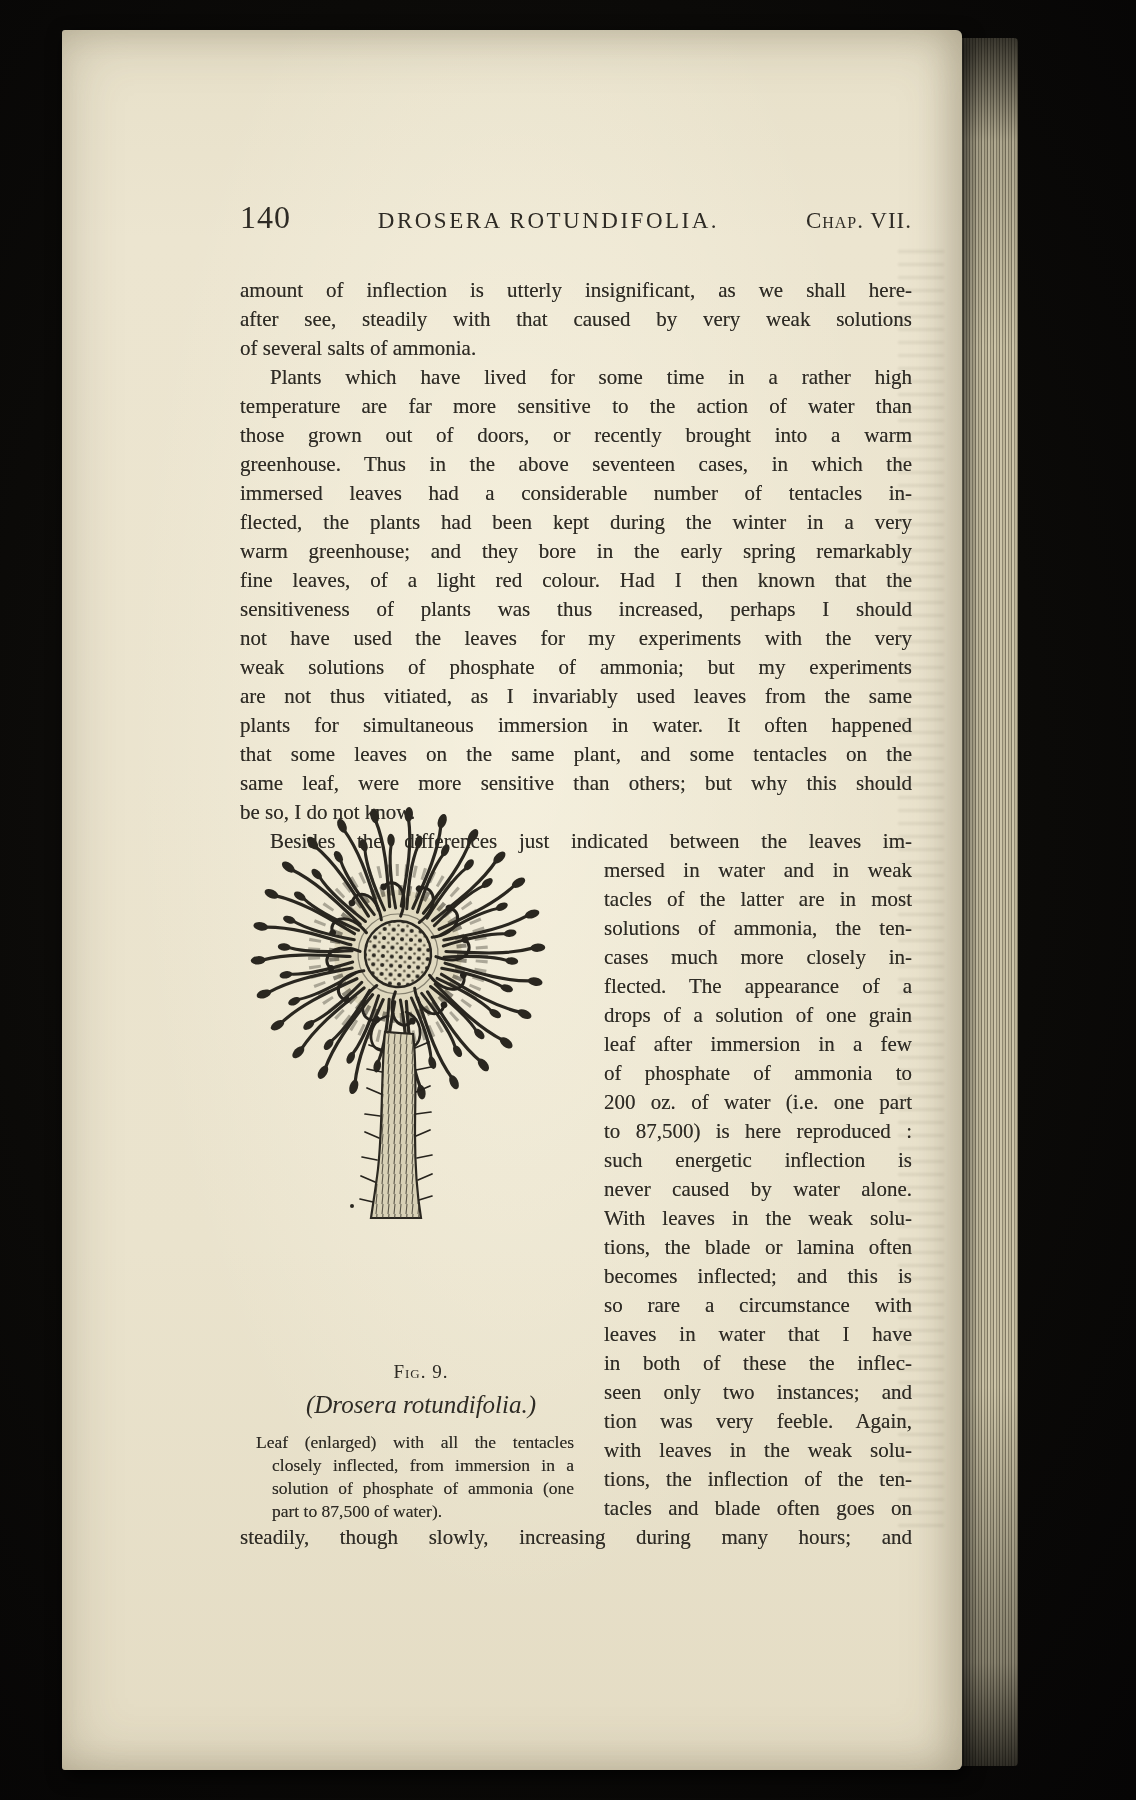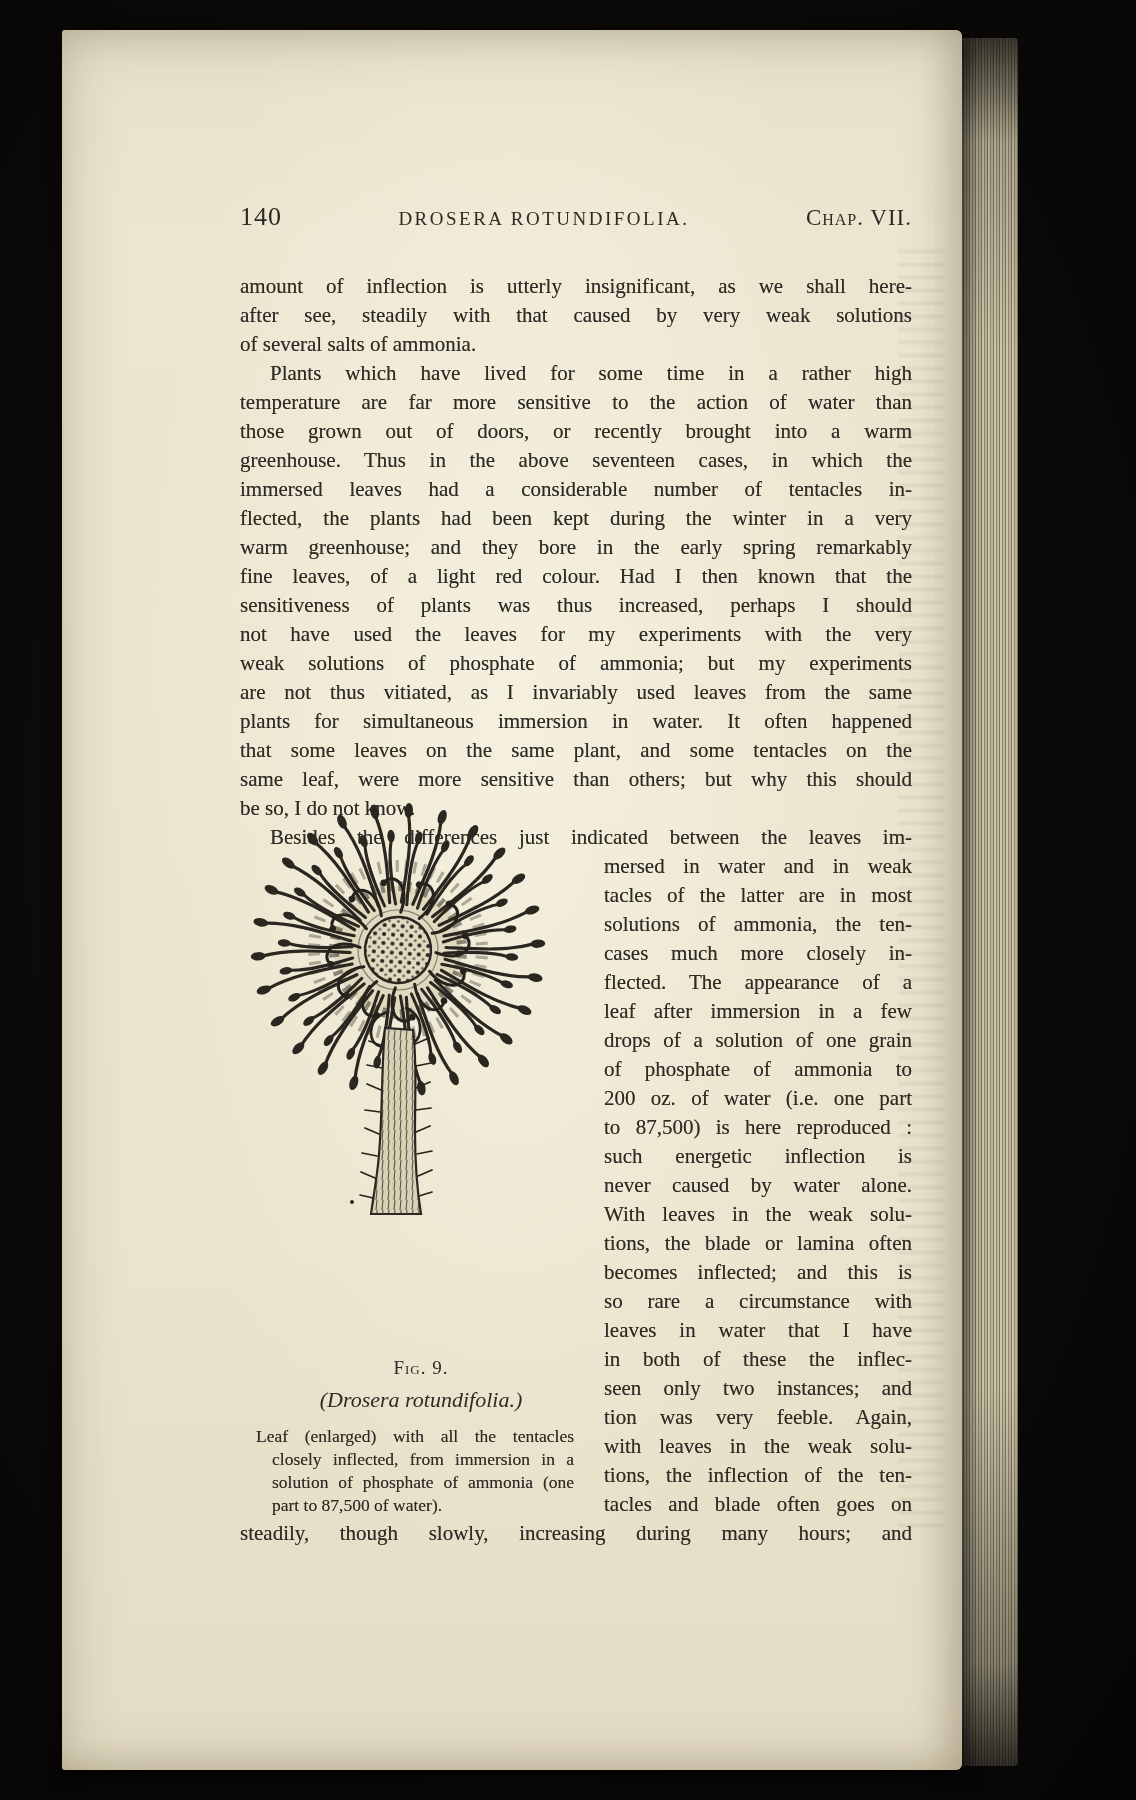--- a/index.html
+++ b/index.html
@@ -42,38 +42,38 @@
   
   .showthrough{
     position:absolute;right:18px;top:220px;width:46px;height:1280px;opacity:.10;
     background:repeating-linear-gradient(180deg,#6b6450 0 3px, transparent 3px 13px);
     filter:blur(1.2px);
   }
   .content{position:absolute;left:178px;top:150px;width:672px;}
   .page-header{
     display:flex;align-items:baseline;margin-bottom:40px;
   }
-  .page-number{font-size:26px;letter-spacing:1px;}
-  .running-title{flex:1;text-align:center;font-size:19px;letter-spacing:2.5px;margin-top:28px;}
+  .page-number{font-size:32px;letter-spacing:1px;}
+  .running-title{flex:1;text-align:center;font-size:23px;letter-spacing:2.5px;margin-top:28px;}
   .chapter-label{font-variant:small-caps;font-size:23px;letter-spacing:1px;}
   .para{font-size:21px;}
   .line{
     line-height:29px;height:29px;overflow:hidden;white-space:nowrap;
     text-align:justify;text-align-last:justify;
     text-shadow:0 0 .5px rgba(46,43,37,.55);
   }
   .line.last{text-align-last:left;}
   .force-just .line.last{text-align-last:justify;}
   .indent .line:first-child{text-indent:30px;}
   .figrow{position:relative;display:flex;min-height:667px;}
   .figcol{position:relative;width:364px;flex:0 0 364px;}
   .leaf-svg{position:absolute;left:-4px;top:-62px;pointer-events:none;}
   .figcaption{position:absolute;left:16px;top:505px;width:330px;}
   .figlabel{text-align:center;font-variant:small-caps;font-size:19px;letter-spacing:1px;margin-bottom:8px;}
-  .figspecies{text-align:center;font-style:italic;font-size:22px;margin-bottom:12px;}
+  .figspecies{text-align:center;font-style:italic;font-size:25px;margin-bottom:12px;}
   .figcaption-text{font-size:17.5px;width:318px;}
   .figcaption-text .line{line-height:23px;height:23px;}
   .figcaption-text .line:not(:first-child){padding-left:16px;font-family:Liberation Serif, serif;}
   .rightcol{width:308px;flex:0 0 308px;font-size:21px;}
   .closing{margin-top:0;}
 </style>
 </head>
 <body>
 
 <div class="stage">
@@ -260,22 +260,22 @@
               </div>
           </div>
         </div>
 
         <div class="rightcol force-just">
             <div class="line">mersed in water and in weak</div>
             <div class="line">tacles of the latter are in most</div>
             <div class="line">solutions of ammonia, the ten-</div>
             <div class="line">cases much more closely in-</div>
             <div class="line">flected.  The appearance of a</div>
+            <div class="line">drops of a solution of one grain</div>
             <div class="line">leaf after immersion in a few</div>
-            <div class="line">drops of a solution of one grain</div>
             <div class="line">of phosphate of ammonia to</div>
             <div class="line">200 oz. of water (i.e. one part</div>
             <div class="line">to 87,500) is here reproduced :</div>
             <div class="line">such energetic inflection is</div>
             <div class="line">never caused by water alone.</div>
             <div class="line">With leaves in the weak solu-</div>
             <div class="line">tions, the blade or lamina often</div>
             <div class="line">becomes inflected; and this is</div>
             <div class="line">so rare a circumstance with</div>
             <div class="line">leaves in water that I have</div>

